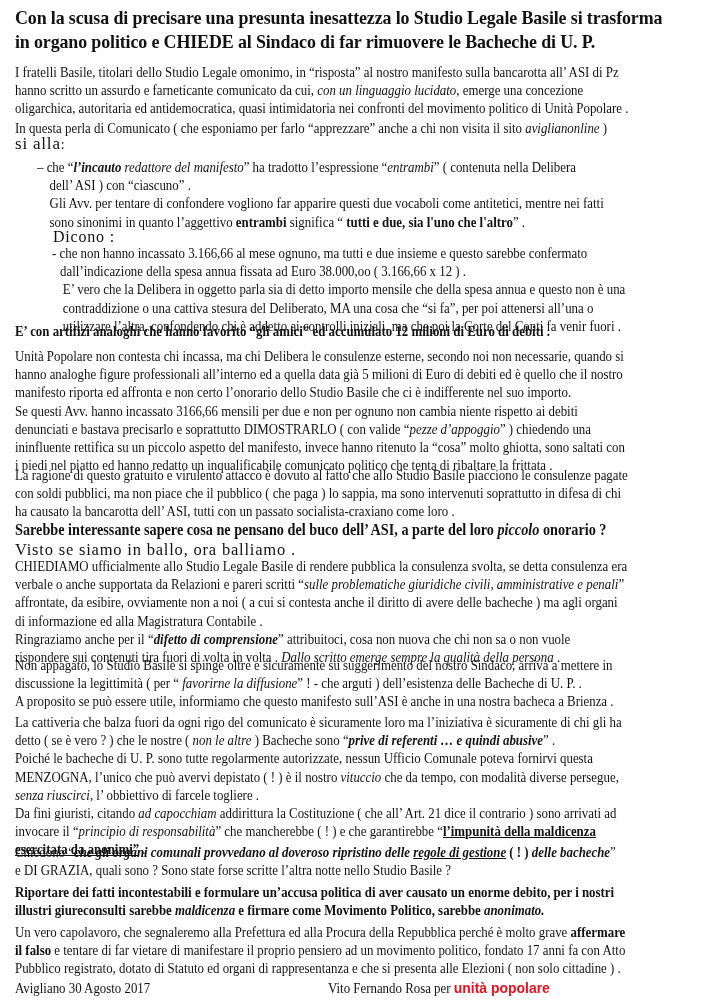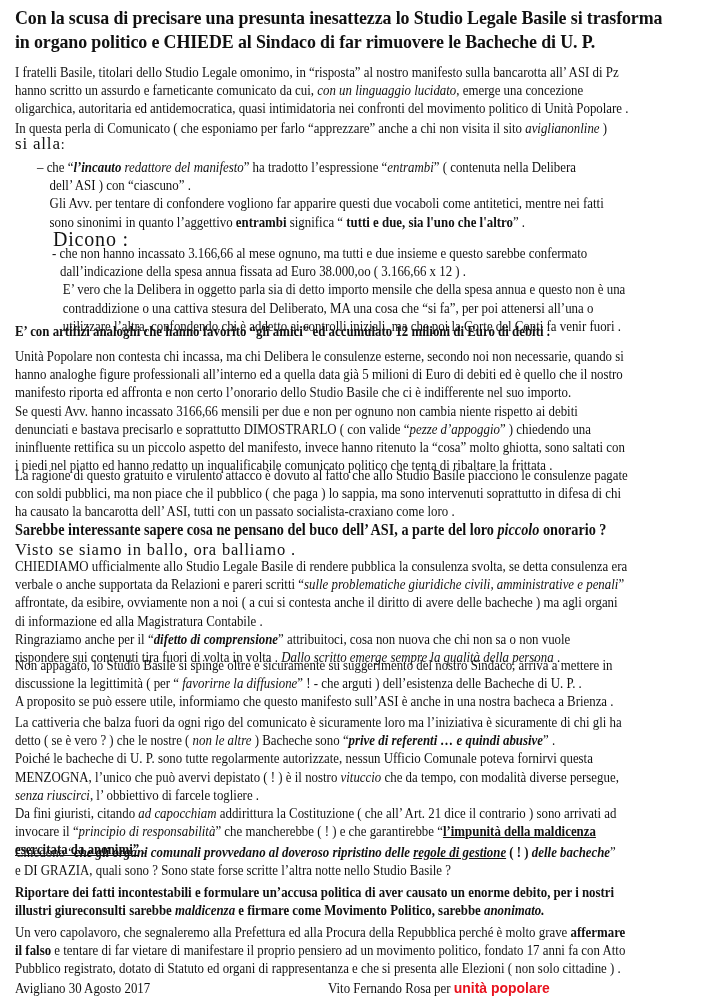--- a/index.html
+++ b/index.html
@@ -37,21 +37,21 @@
   </div>
   <div class="head2" style="left:15px; top:134px;"><span>si alla</span><span style="font-size:14px;">:</span></div>
 
   <div class="p" style="top:158px; left:37px;">
     <span class="line"><span>– che “</span><b><i>l’incauto</i></b><i> redattore del manifesto</i><span>” ha tradotto l’espressione “</span><i>entrambi</i><span>” ( contenuta nella Delibera</span></span>
     <span class="line" style="padding-left:14px;">dell’ ASI ) con “ciascuno”  .</span>
     <span class="line" style="padding-left:14px;">Gli Avv. per tentare di confondere vogliono far apparire questi due vocaboli come antitetici, mentre  nei fatti</span>
     <span class="line" style="padding-left:14px;"><span>sono sinonimi in quanto l’aggettivo </span><b>entrambi</b><span> significa “ </span><b>tutti e due, sia l'uno che l'altro</b><span>” .</span></span>
   </div>
 
-  <div class="head2" style="left:53px; top:228px; font-size:20px;">Dicono :</div>
+  <div class="head2" style="left:53px; top:228px; font-size:16px;">Dicono :</div>
 
   <div class="p" style="top:244px; left:52px;">
     <span class="line">- che non hanno incassato 3.166,66 al mese ognuno, ma tutti e due insieme e questo  sarebbe confermato</span>
     <span class="line" style="padding-left:9px;">dall’indicazione della spesa annua fissata ad Euro 38.000,oo  ( 3.166,66 x 12 ) .</span>
     <span class="line" style="padding-left:12px;">E’ vero che la Delibera in oggetto parla sia di detto importo mensile che della spesa annua e questo  non è una</span>
     <span class="line" style="padding-left:12px;">contraddizione o una cattiva stesura del Deliberato, MA una cosa che “si fa”,  per poi attenersi all’una o</span>
     <span class="line" style="padding-left:12px;">utilizzare l’altra, confondendo chi è addetto ai controlli iniziali, ma che poi la Corte del Conti fa venir fuori .</span>
   </div>
 
   <div class="boldp" style="top:322px;">E’ con artifizi analoghi che hanno favorito “gli amici” ed accumulato 12 milioni di Euro di debiti .</div>

